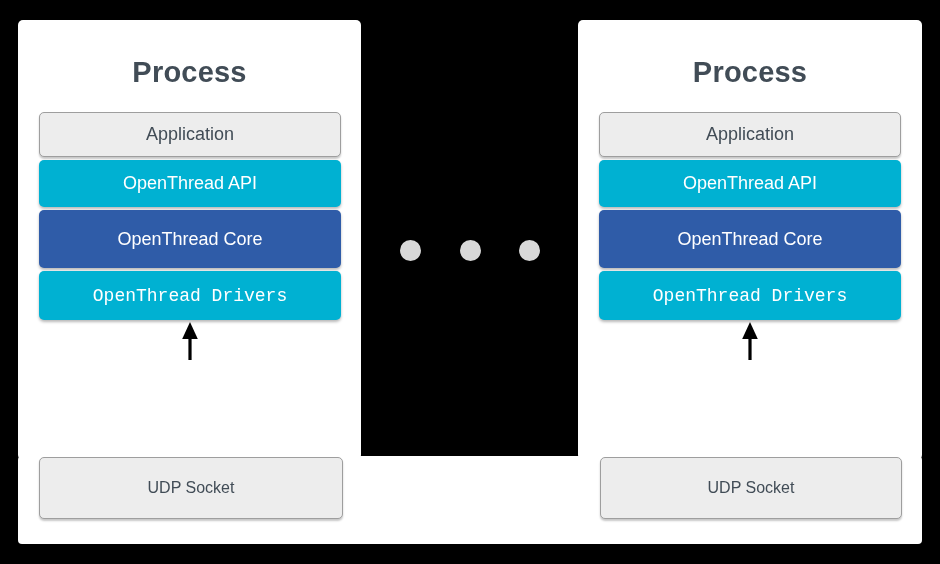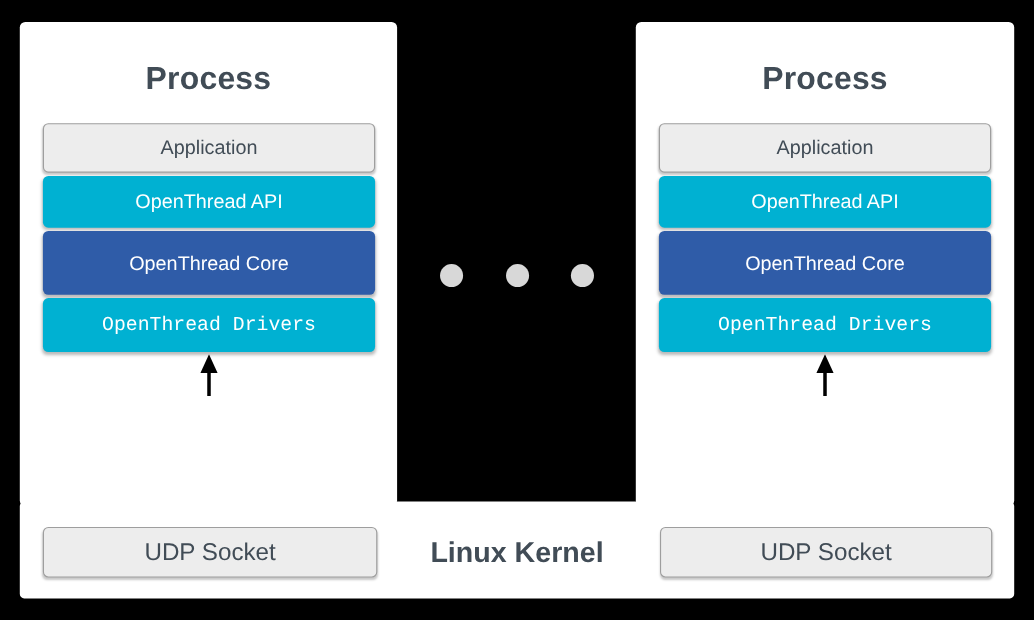--- a/index.html
+++ b/index.html
@@ -103,23 +103,22 @@
     position: absolute;
     left: 18px;
     top: 456px;
     width: 904px;
     height: 88px;
     background: var(--card, #fff);
     border-radius: 4px;
   }
   .socket {
     top: 1px;
-    height: 46px;
-    font-size: 22px;
-    margin-top: 22px;
+    height: 62px;
+    font-size: 16px;
   }
   .socket.s-left  { left: 21px;  width: 304px; }
   .socket.s-right { left: 582px; width: 302px; }
 
   .kernel-label {
     position: absolute;
     left: 0; right: 0;
     top: 31px;
     text-align: center;
     font-size: 26px;
@@ -175,19 +174,18 @@
   <div class="dots">
     <span class="dot"></span>
     <span class="dot"></span>
     <span class="dot"></span>
   </div>
 
   <section class="kernel">
     <div class="layer layer-gray socket s-left">
       <span>UDP Socket</span>
     </div>
-    <div class="kernel-label">Linux Kernel</div>
     <div class="layer layer-gray socket s-right">
       <span>UDP Socket</span>
     </div>
   </section>
 
 </div>
 
 </body></html>

